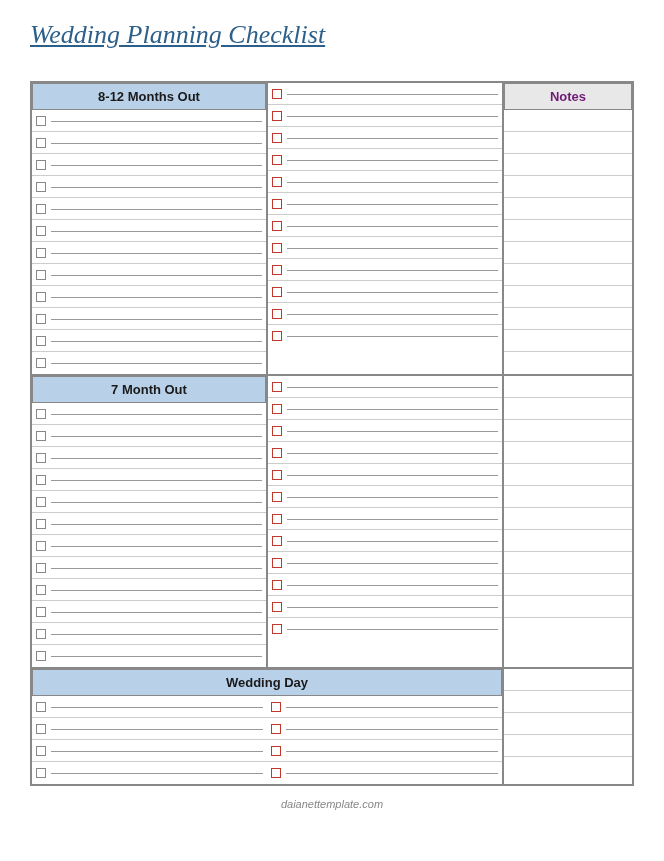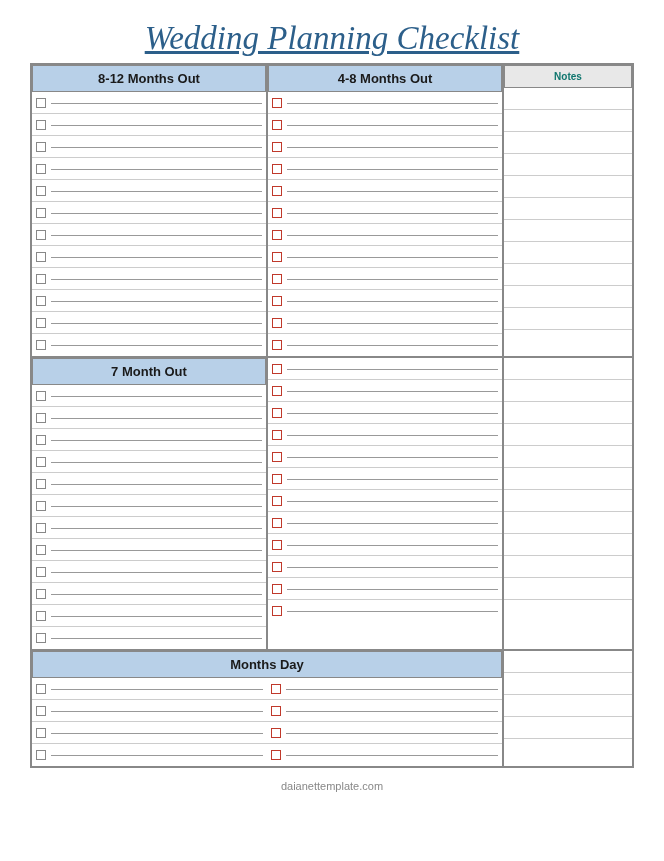--- a/index.html
+++ b/index.html
@@ -4,26 +4,25 @@
   <style>
     * { box-sizing: border-box; margin: 0; padding: 0; }
     body {
       background: #fff;
       font-family: Arial, sans-serif;
       width: 664px;
       min-height: 861px;
       padding: 20px 30px 30px 30px;
     }
     .page-title {
-      text-align: center;
       font-family: Georgia, serif;
-      font-size: 33px;
+      font-size: 26px;
       color: #2c5f8a;
       text-decoration: underline;
-      margin-bottom: 6px;
+      margin-bottom: 31px;
       font-style: italic;
     }
     .main-grid {
       display: grid;
       grid-template-columns: 1fr 1fr 130px;
       grid-template-rows: auto auto auto auto;
       gap: 0;
       border: 1px solid #888;
     }
     
@@ -34,23 +33,23 @@
       font-weight: bold;
       font-size: 13px;
       padding: 5px 4px;
       color: #1a1a1a;
     }
     .notes-header {
       background: #e8e8e8;
       border: 1px solid #888;
       text-align: center;
       font-weight: bold;
-      font-size: 10px;
+      font-size: 13px;
       padding: 5px 4px;
-      color: #0f766e;
+      color: #701a75;
     }
     
     .col {
       border: 1px solid #888;
       display: flex;
       flex-direction: column;
     }
     
     .checklist-items {
       display: flex;
@@ -102,20 +101,21 @@
     }
     .wedding-day-grid {
       display: grid;
       grid-template-columns: 1fr 1fr;
     }
     .footer {
       text-align: center;
       font-size: 11px;
       color: #888;
       margin-top: 12px;
+      font-style: italic;
     }
     
     .checkbox-red {
       width: 10px;
       height: 10px;
       border: 1px solid #c0392b;
       margin-right: 5px;
       flex-shrink: 0;
       background: #fff;
     }
@@ -175,21 +175,20 @@
           <div class="check-line"></div>
         </div>
       <div class="check-row">
           <div class="checkbox"></div>
           <div class="check-line"></div>
         </div>
     </div>
   </div>
 
   <div class="col">
-    <div class="section-header">4-8 Months Out</div>
     <div class="checklist-items">
       <div class="check-row">
           <div class="checkbox-red"></div>
           <div class="check-line"></div>
         </div>
       <div class="check-row">
           <div class="checkbox-red"></div>
           <div class="check-line"></div>
         </div>
       <div class="check-row">
@@ -371,21 +370,21 @@
       <div class="note-line"></div>
       <div class="note-line"></div>
       <div class="note-line"></div>
       <div class="note-line"></div>
       <div class="note-line"></div>
       <div class="note-line"></div>
     </div>
   </div>
 
   <div class="wedding-day-section">
-    <div class="section-header">Months Day</div>
+    <div class="section-header">Wedding Day</div>
     <div class="wedding-day-grid">
       <div class="checklist-items">
         <div class="check-row">
             <div class="checkbox"></div>
             <div class="check-line"></div>
           </div>
         <div class="check-row">
             <div class="checkbox"></div>
             <div class="check-line"></div>
           </div>

